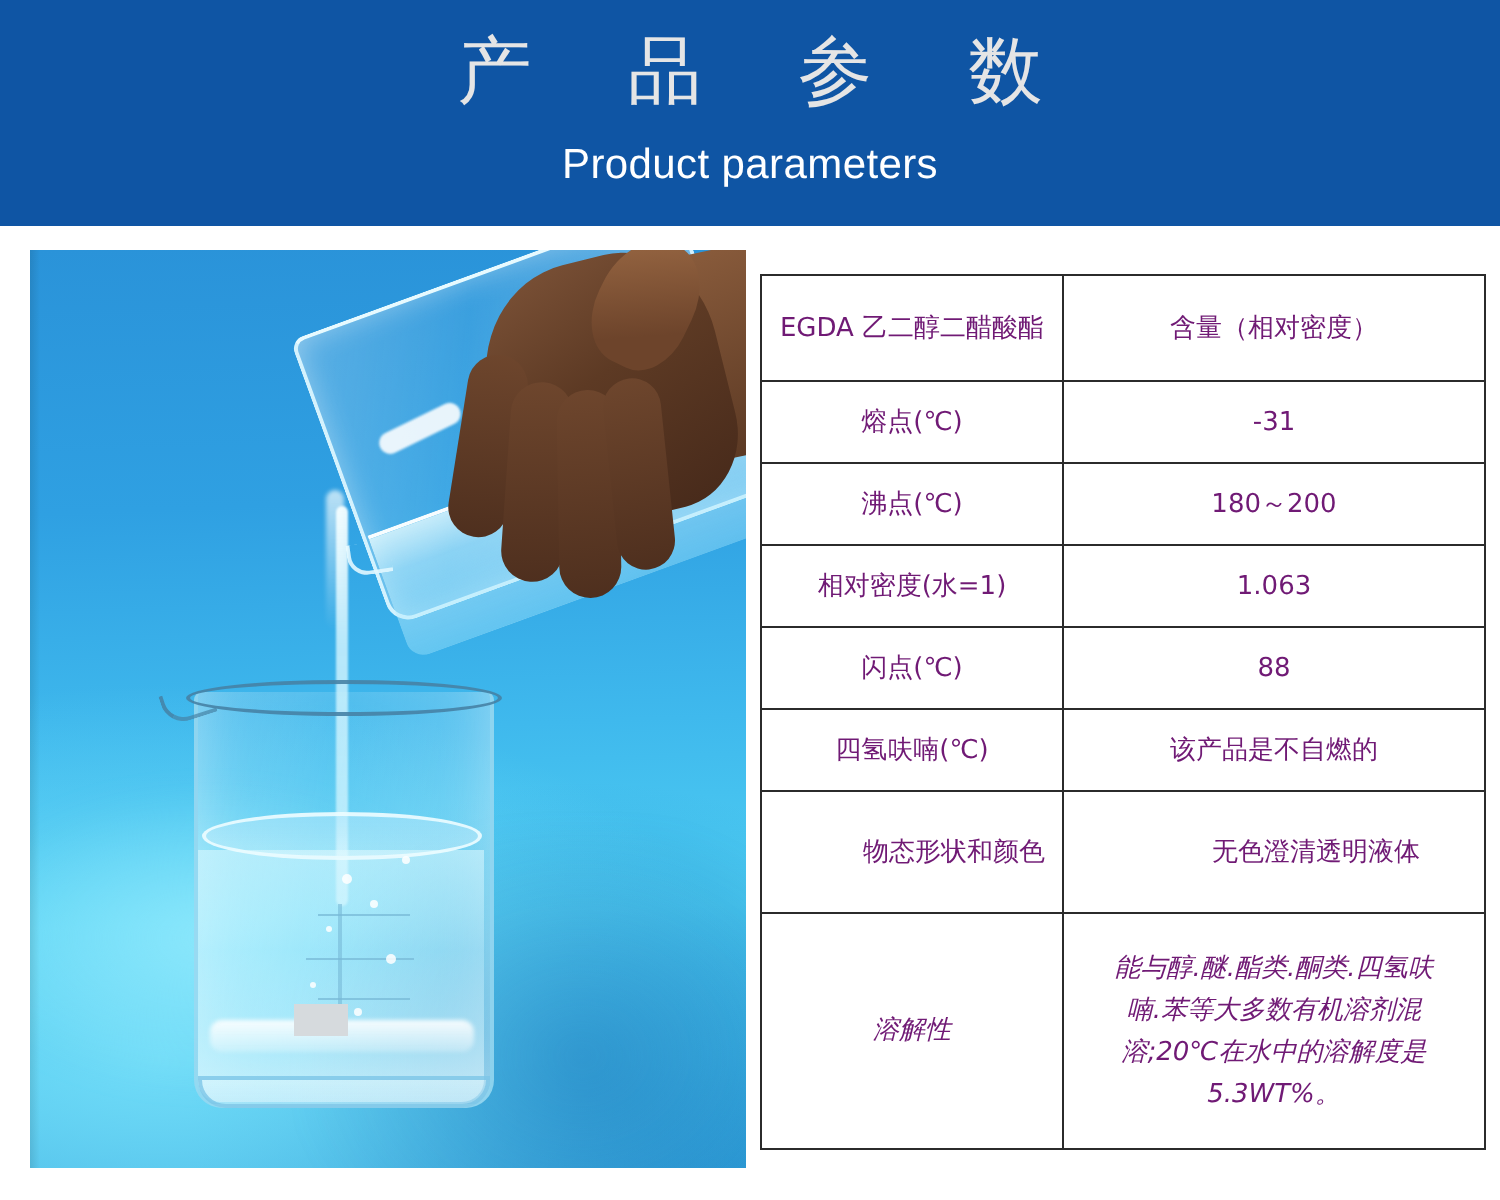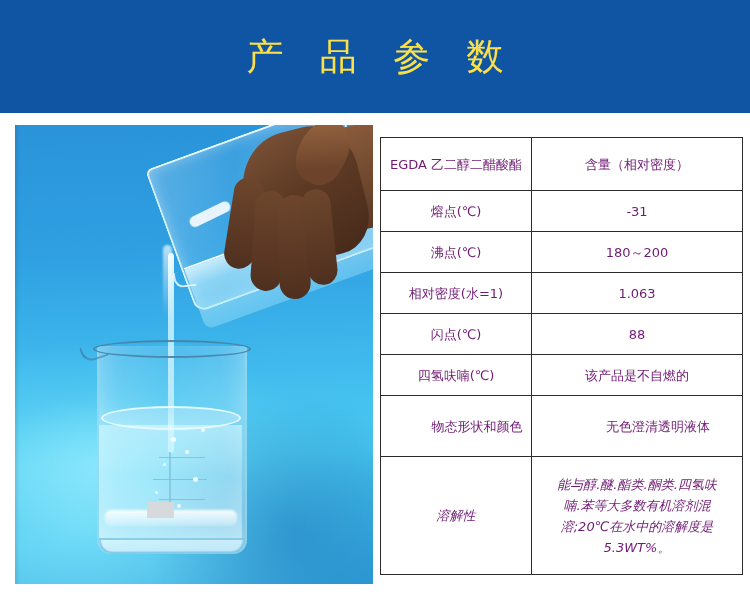--- a/index.html
+++ b/index.html
@@ -25,27 +25,27 @@
     left: 0; top: 0;
     width: 750px;
     height: 113px;
     background: #0f55a4;
     display: flex;
     flex-direction: column;
     align-items: center;
     justify-content: center;
   }
   .banner-title {
-    color: #fde047;
+    color: #e5e5e5;
     font-size: 37px;
     line-height: 44px;
     letter-spacing: 13px;
     text-indent: 13px;
     font-weight: 400;
-    font-family: Liberation Sans, sans-serif;
+    font-family: Liberation Mono, monospace;
   }
   .banner-subtitle {
     color: #ffffff;
     font-size: 21px;
     line-height: 26px;
     margin-top: 9px;
     font-weight: 400;
     letter-spacing: 0.2px;
     font-family: "Liberation Sans", sans-serif;
   }
@@ -327,20 +327,21 @@
     padding: 6px 22px;
   }
 </style>
 </head>
 <body>
 
 <div id="page">
 
   <div class="banner">
     <div class="banner-title">产 品 参 数</div>
+    <div class="banner-subtitle">Product parameters</div>
   </div>
 
   <div class="photo">
     <div class="surface-light"></div>
     <div class="surface-sheen"></div>
 
     <div class="pour-beaker">
       <div class="pour-glass"></div>
       <div class="pour-liquid"></div>
       <div class="pour-spout"></div>

